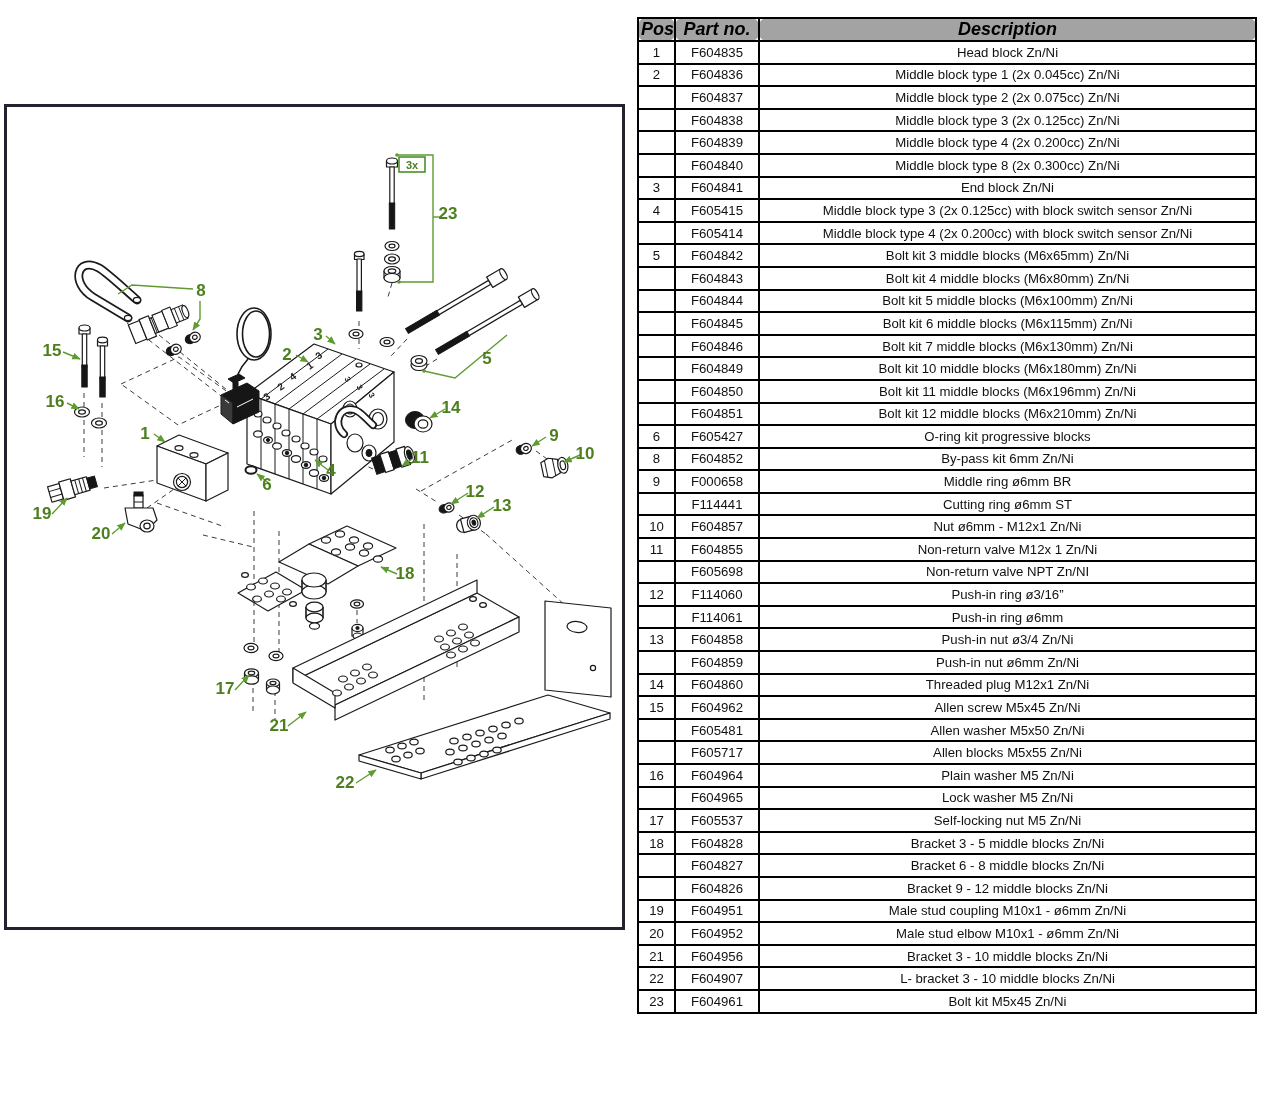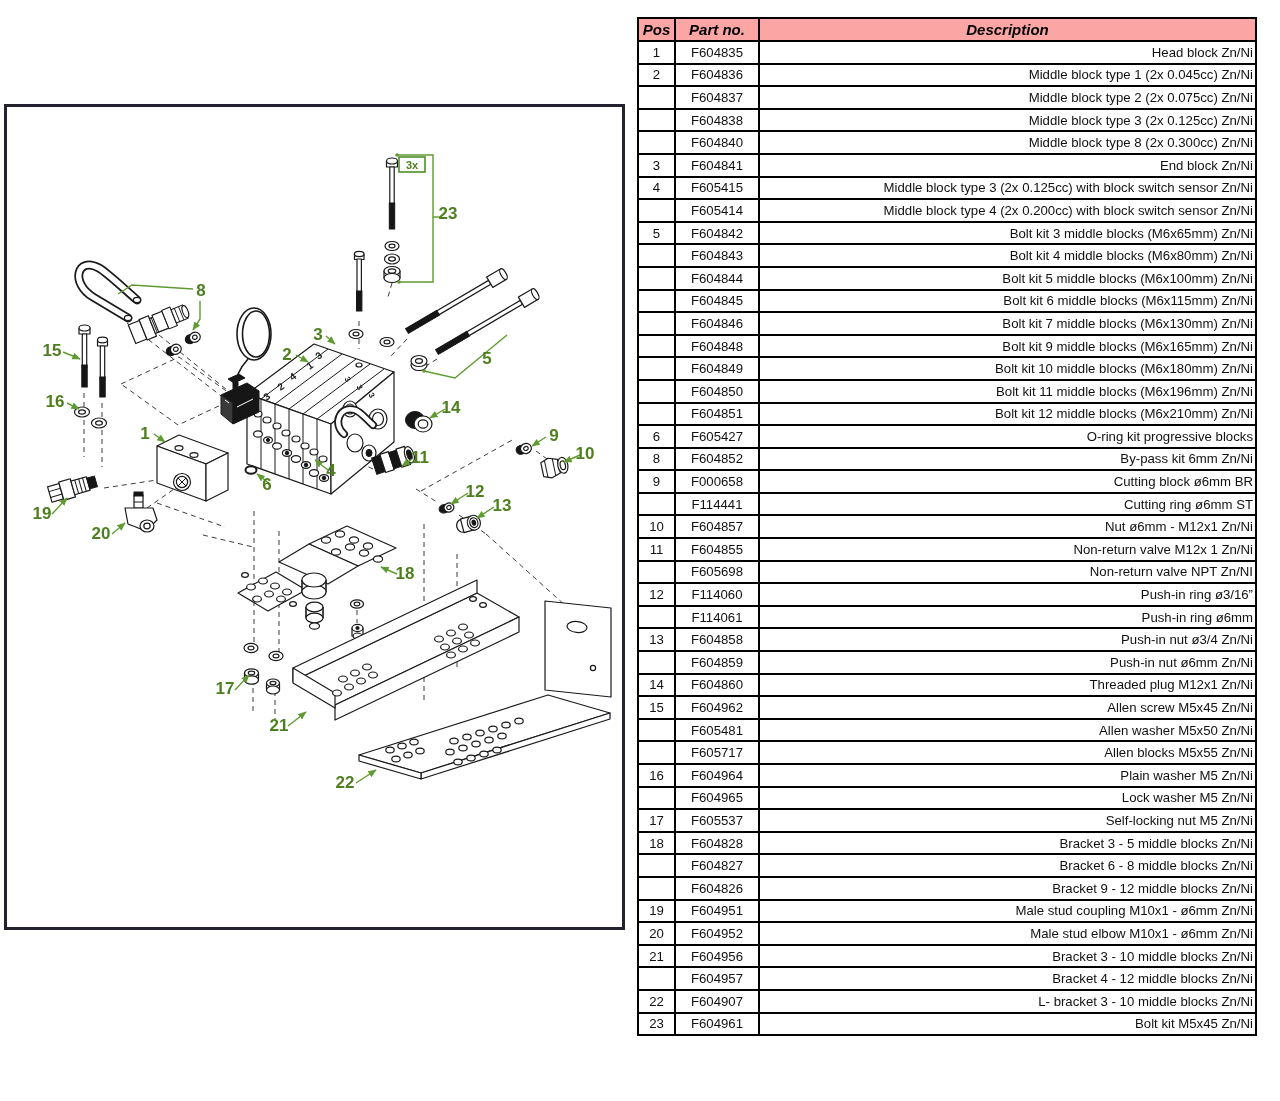--- a/index.html
+++ b/index.html
@@ -29,26 +29,26 @@
   
   table.parts{
     position:absolute;left:637px;top:17px;width:620px;
     border-collapse:collapse;table-layout:fixed;
     font-size:13.2px;
   }
   table.parts th,table.parts td{
     border:2px solid #000;overflow:hidden;white-space:nowrap;
   }
   table.parts th{
-    background:#fca5a5;color:#000;font-weight:bold;font-style:italic;
-    height:21px;font-size:15px;padding:0 2px;
+    background:#a3a3a3;color:#000;font-weight:bold;font-style:italic;
+    height:21px;font-size:18px;padding:0 2px;border-radius:8px;
   }
   table.parts td{height:20.6px;padding:0 2px;}
   td.c-pos,td.c-part{text-align:center;}
-  td.c-desc{text-align:right;padding-left:7px;}
+  td.c-desc{text-align:center;padding-left:7px;}
 </style>
 </head>
 <body>
 
 <div class="diagram-box">
 <svg viewBox="0 0 615 820">
   <defs>
     <marker id="arr" markerWidth="8" markerHeight="8" refX="5.5" refY="2.5" orient="auto">
       <path d="M0 0 L6 2.5 L0 5 Z" fill="#5f9b31"></path>
     </marker>
@@ -557,20 +557,25 @@
         <td class="c-part">F604837</td>
         <td class="c-desc">Middle block type 2 (2x 0.075cc) Zn/Ni</td>
       </tr>
       <tr>
         <td class="c-pos"></td>
         <td class="c-part">F604838</td>
         <td class="c-desc">Middle block type 3 (2x 0.125cc) Zn/Ni</td>
       </tr>
       <tr>
         <td class="c-pos"></td>
+        <td class="c-part">F604839</td>
+        <td class="c-desc">Middle block type 4 (2x 0.200cc) Zn/Ni</td>
+      </tr>
+      <tr>
+        <td class="c-pos"></td>
         <td class="c-part">F604840</td>
         <td class="c-desc">Middle block type 8 (2x 0.300cc) Zn/Ni</td>
       </tr>
       <tr>
         <td class="c-pos">3</td>
         <td class="c-part">F604841</td>
         <td class="c-desc">End block Zn/Ni</td>
       </tr>
       <tr>
         <td class="c-pos">4</td>
@@ -602,25 +607,20 @@
         <td class="c-part">F604845</td>
         <td class="c-desc">Bolt kit 6 middle blocks (M6x115mm) Zn/Ni</td>
       </tr>
       <tr>
         <td class="c-pos"></td>
         <td class="c-part">F604846</td>
         <td class="c-desc">Bolt kit 7 middle blocks (M6x130mm) Zn/Ni</td>
       </tr>
       <tr>
         <td class="c-pos"></td>
-        <td class="c-part">F604848</td>
-        <td class="c-desc">Bolt kit 9 middle blocks (M6x165mm) Zn/Ni</td>
-      </tr>
-      <tr>
-        <td class="c-pos"></td>
         <td class="c-part">F604849</td>
         <td class="c-desc">Bolt kit 10 middle blocks (M6x180mm) Zn/Ni</td>
       </tr>
       <tr>
         <td class="c-pos"></td>
         <td class="c-part">F604850</td>
         <td class="c-desc">Bolt kit 11 middle blocks (M6x196mm) Zn/Ni</td>
       </tr>
       <tr>
         <td class="c-pos"></td>
@@ -633,21 +633,21 @@
         <td class="c-desc">O-ring kit progressive blocks</td>
       </tr>
       <tr>
         <td class="c-pos">8</td>
         <td class="c-part">F604852</td>
         <td class="c-desc">By-pass kit 6mm Zn/Ni</td>
       </tr>
       <tr>
         <td class="c-pos">9</td>
         <td class="c-part">F000658</td>
-        <td class="c-desc">Cutting block ø6mm BR</td>
+        <td class="c-desc">Middle ring ø6mm BR</td>
       </tr>
       <tr>
         <td class="c-pos"></td>
         <td class="c-part">F114441</td>
         <td class="c-desc">Cutting ring ø6mm ST</td>
       </tr>
       <tr>
         <td class="c-pos">10</td>
         <td class="c-part">F604857</td>
         <td class="c-desc">Nut ø6mm - M12x1 Zn/Ni</td>
@@ -741,25 +741,20 @@
         <td class="c-pos">20</td>
         <td class="c-part">F604952</td>
         <td class="c-desc">Male stud elbow M10x1 - ø6mm Zn/Ni</td>
       </tr>
       <tr>
         <td class="c-pos">21</td>
         <td class="c-part">F604956</td>
         <td class="c-desc">Bracket 3 - 10 middle blocks Zn/Ni</td>
       </tr>
       <tr>
-        <td class="c-pos"></td>
-        <td class="c-part">F604957</td>
-        <td class="c-desc">Bracket 4 - 12 middle blocks Zn/Ni</td>
-      </tr>
-      <tr>
         <td class="c-pos">22</td>
         <td class="c-part">F604907</td>
         <td class="c-desc">L- bracket 3 - 10 middle blocks Zn/Ni</td>
       </tr>
       <tr>
         <td class="c-pos">23</td>
         <td class="c-part">F604961</td>
         <td class="c-desc">Bolt kit M5x45 Zn/Ni</td>
       </tr>
     </tbody>

